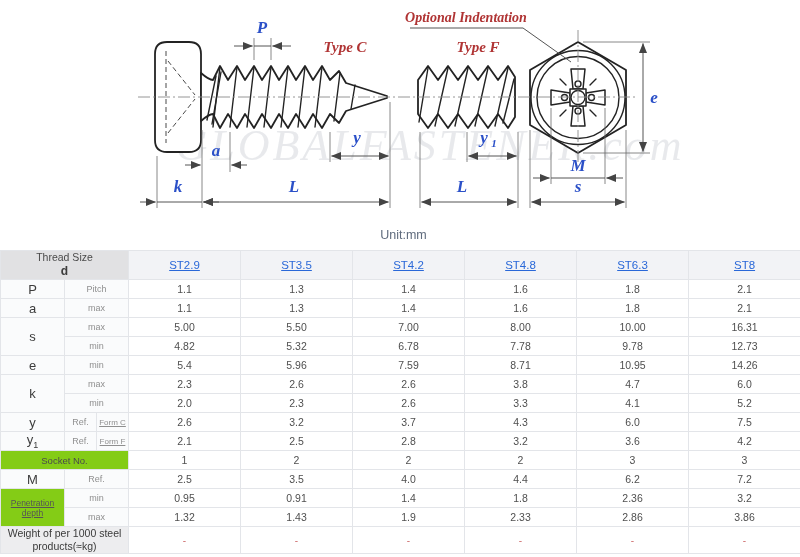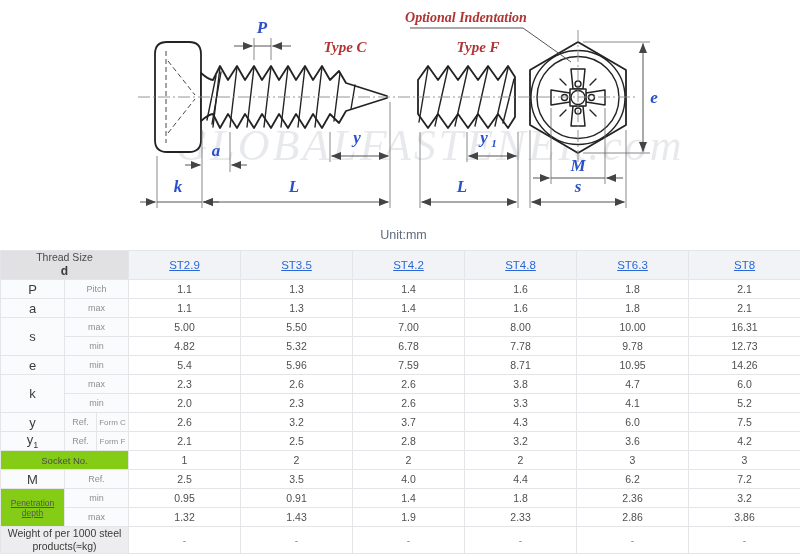--- a/index.html
+++ b/index.html
@@ -15,21 +15,21 @@
   table.spec th,table.spec td{border:1px solid #e3e5e9;padding:0;text-align:center;vertical-align:middle;font-weight:normal;}
   thead tr{height:22px;}
   tbody tr{height:19px;}
   tr.weight-row{height:25px;}
   th.corner{background:#e1e1e3;color:#4a4a4a;font-size:10.5px;line-height:1.25;}
   th.corner .d{font-weight:bold;font-size:12px;color:#3c3c3c;}
   th.size{background:#f2f3f6;color:#2a68d8;font-weight:bold;font-size:11.5px;text-decoration:underline;}
   th.sym{background:#fafbfc;font-weight:bold;font-size:13px;color:#3c3c3c;}
   th.sym sub{font-size:9px;}
   th.sub{background:#fafbfc;font-size:9px;color:#8f8f8f;}
-  th.sub2{font-size:8px;}
+  th.sub2{font-size:8px;text-decoration:underline;}
   th.grouplabel{background:#84cc16;font-size:9.5px;font-weight:bold;color:#4a4a4a;}
   th.pen{font-size:8.5px;font-weight:600;color:#555;text-decoration:underline;}
   th.wlabel{background:#ededef;font-size:10.5px;font-weight:bold;color:#3a3a3a;line-height:1.25;padding:0 6px;}
   td.val{background:#fff;font-size:10.5px;color:#4f4f4f;}
   td.dash{color:#cf6f6f;font-size:10px;}
 
   
   .outline{stroke:#232323;stroke-width:1.8;fill:#ffffff;stroke-linejoin:round;}
   .inner{stroke:#232323;stroke-width:1.4;fill:none;stroke-linecap:round;}
   .innerfill{stroke:#232323;stroke-width:1.5;fill:#ffffff;stroke-linejoin:round;}

